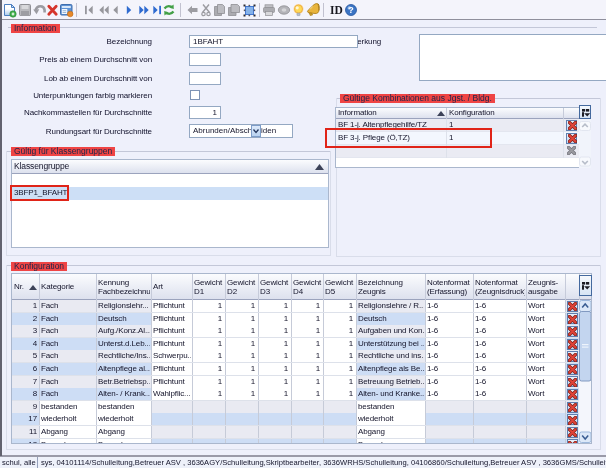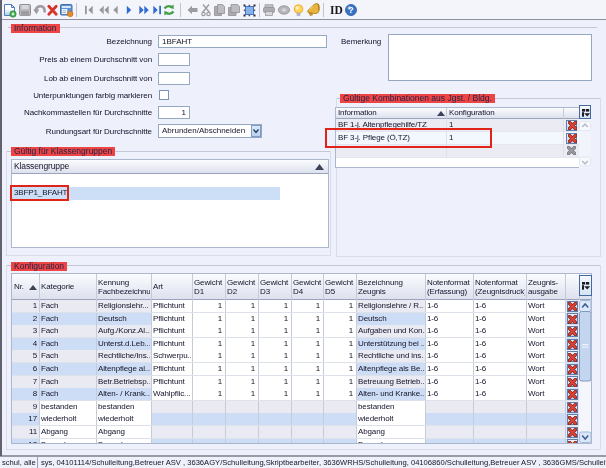--- a/index.html
+++ b/index.html
@@ -3,21 +3,21 @@
 <meta charset="utf-8">
 <style>
 * { margin:0; padding:0; box-sizing:border-box; }
 html,body { width:606px; height:468px; }
 body { position:relative; font-family:"Liberation Sans",sans-serif; background:#eef0fb; overflow:hidden; color:#14142a; }
 .abs { position:absolute; }
 .legend { position:absolute; font-size:8.5px; line-height:9px; color:#20264a; background:#ef4444; padding:0 3px; z-index:3; white-space:nowrap; }
 .gline { position:absolute; border-top:1px solid #c3c7d8; }
 .gbox { position:absolute; border:1px solid #d9ddea; border-top:none; }
 .lab { position:absolute; font-size:8px; letter-spacing:-0.08px; line-height:13px; text-align:right; color:#10102a; white-space:nowrap; }
-.tbx { position:absolute; background:#fff; border:1px solid #94a8c2; font-size:8px; line-height:11px; padding:0 3px; }
+.tbx { position:absolute; background:#fff; border:1px solid #94a8c2; font-size:8px; line-height:11px; padding:0 3px;margin-left:31px; }
 .hdrG { background:linear-gradient(#fbfcfe,#dde1ee); }
 .cell { position:absolute; font-size:8px; letter-spacing:-0.12px; line-height:12px; white-space:nowrap; overflow:hidden; }
 .redbox { position:absolute; border:2px solid #e02418; z-index:7; }
 </style>
 </head>
 <body>
 
 <div class="abs" style="left:0;top:0;width:606px;height:20px;background:#f4f4fb;border-bottom:1px solid #8f8f9c;"></div>
 <div class="abs" style="left:0;top:0;width:2px;height:456px;background:#62626f;z-index:8;"></div>
 <div class="abs" style="left:0;top:21px;width:606px;height:434px;background:#eef0fb;border-left:2px solid #62626f;"></div>
@@ -154,21 +154,21 @@
 <div class="legend" style="left:11px; top:146.5px;">Gültig für Klassengruppen</div>
 <div class="gline" style="left:6px; top:151px; width:325px;"></div>
 <div class="gbox" style="left:6px; top:151px; width:325px; height:105px;"></div>
 <div class="abs" style="left:11px; top:158.5px; width:318px; height:89px; background:#fff; border:1px solid #aab7cd;">
 <div class="abs hdrG" style="left:0; top:0; width:316px; height:14px; border-bottom:1px solid #9ba3bd;">
   <div class="cell" style="left:2px; top:0px; font-size:8.5px;">Klassengruppe</div>
   <svg class="abs" style="left:303px; top:4px;" width="9" height="6">
         <path d="M4.5 0 L9 6 L0 6 Z" fill="#3c4258"></path>
       </svg>
 </div>
-<div class="abs" style="left:0; top:27px; width:268px; height:13px; background:#cddff6;padding-left:44px;">
+<div class="abs" style="left:0; top:27px; width:316px; height:13px; background:#cddff6;padding-left:44px;">
       <div class="cell" style="left:2px; top:0;">3BFP1_BFAHT</div>
     </div>
 </div>
 <div class="redbox" style="left:10px; top:184.5px; width:59px; height:16px;"></div>
 <div class="legend" style="left:340px; top:94px;">Gültige Kombinationen aus Jgst. / Bldg.</div>
 <div class="gline" style="left:336px; top:98px; width:265px;"></div>
 <div class="gbox" style="left:336px; top:98px; width:265px; height:159px;"></div>
 <div class="abs" style="left:335px; top:107px; width:256px; height:61px; background:#fff; border:1px solid #aab7cd;">
 <div class="abs hdrG" style="left:0; top:0; width:254px; height:11px; border-bottom:1px solid #9ba3bd;">
   <div class="cell" style="left:2px; top:-1px;">Information</div>

